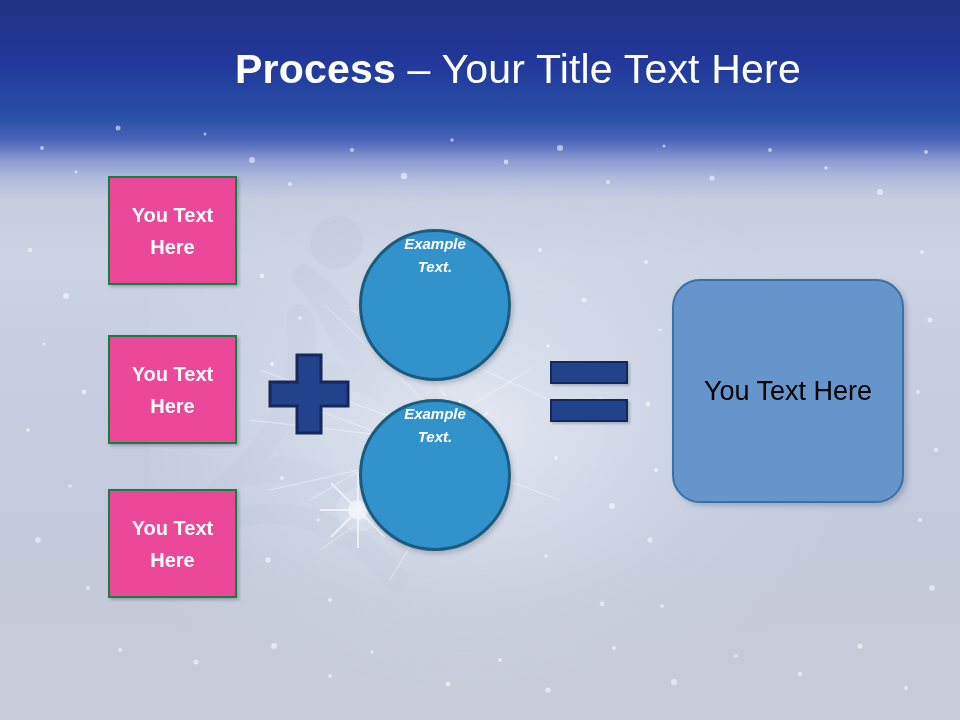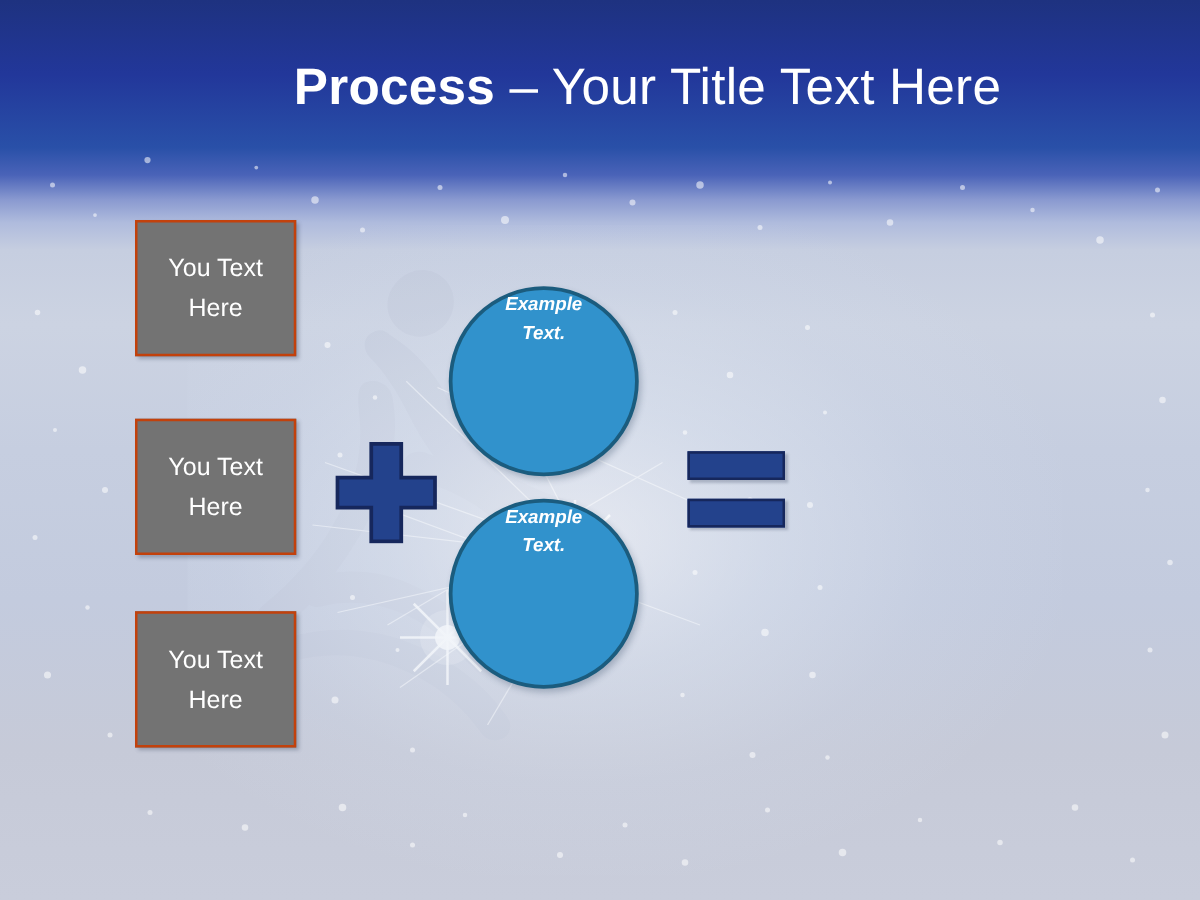--- a/index.html
+++ b/index.html
@@ -83,31 +83,32 @@
     margin-left: 38px;
   }
   .title .t-bold { font-weight: bold; }
   .title .t-norm { font-weight: normal; }
 
   
   .inbox {
     position: absolute;
     width: 129px;
     height: 109px;
-    background: #737373;
-    border: 2px solid #c2410c;
+    background: #ec4899;
+    border: 2px solid #15803d;
     box-sizing: border-box;
     color: #FFFFFF;
     font-size: 20px;
     line-height: 32px;
     text-align: center;
     display: flex;
     align-items: center;
     justify-content: center;
     box-shadow: 2px 2px 3px rgba(40,50,80,0.30);
+    font-weight: bold;
   }
   #inbox-0 { left: 108px; top: 176px; }
   #inbox-1 { left: 108px; top: 335px; }
   #inbox-2 { left: 108px; top: 489px; }
 
   
   .plus-wrap {
     position: absolute;
     left: 268px; top: 353px;
     width: 82px; height: 82px;
@@ -341,14 +342,17 @@
       <span>Example</span><br>
       <span>Text.</span>
     </div>
   </div>
 
   <div class="equals-wrap">
     <div class="eqbar" id="eqbar-0"></div>
     <div class="eqbar" id="eqbar-1"></div>
   </div>
 
+  <div class="resultbox">
+    <span>You Text Here</span>
+  </div>
 
 </div>
 
 </body></html>

